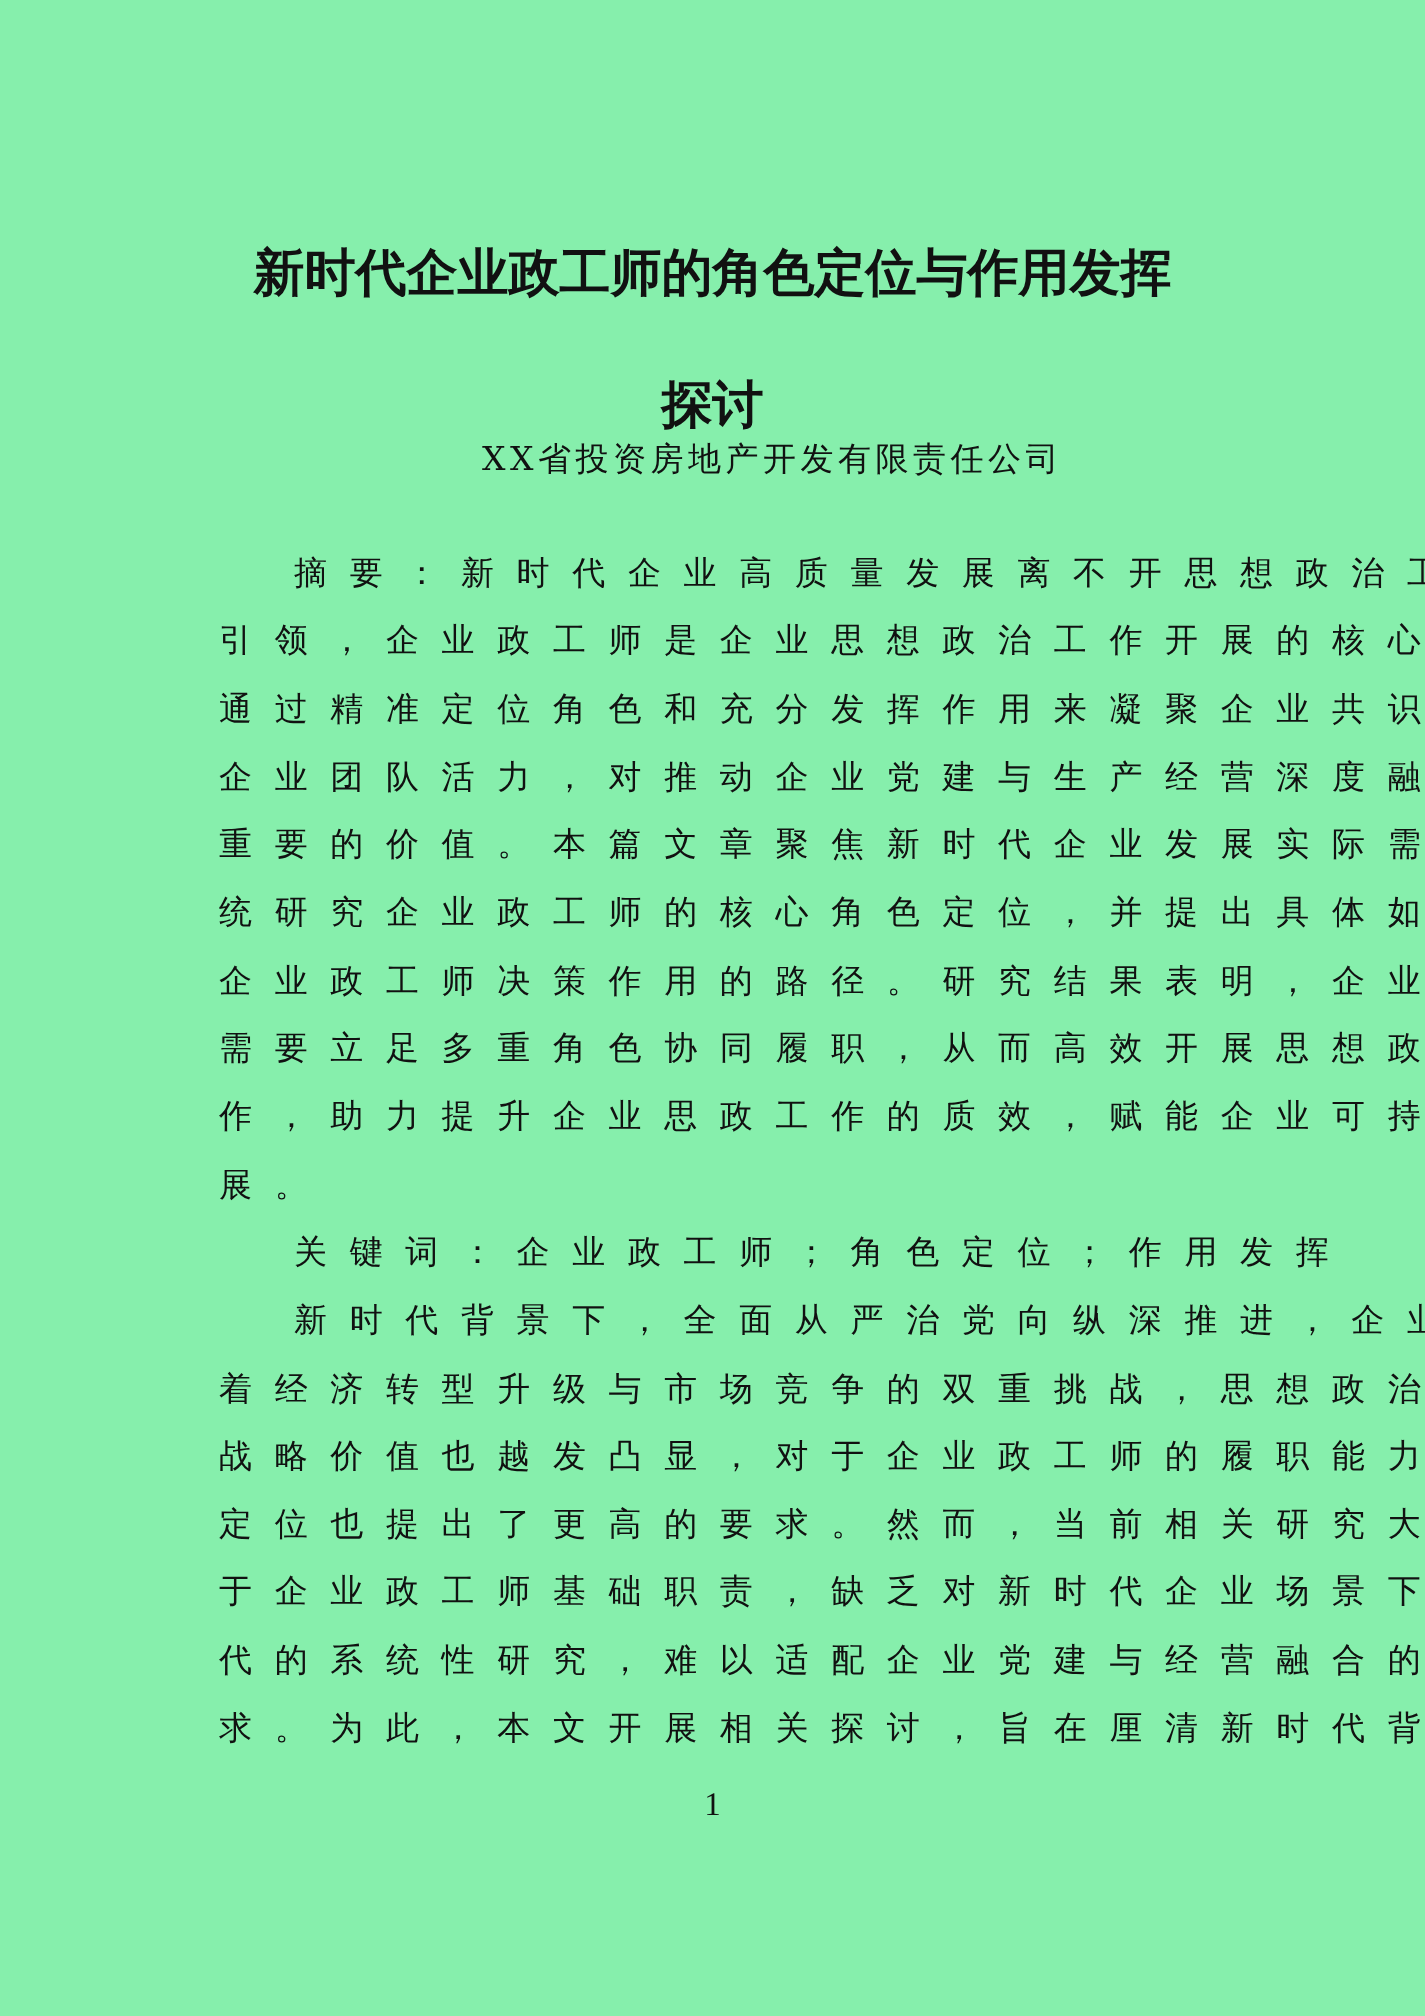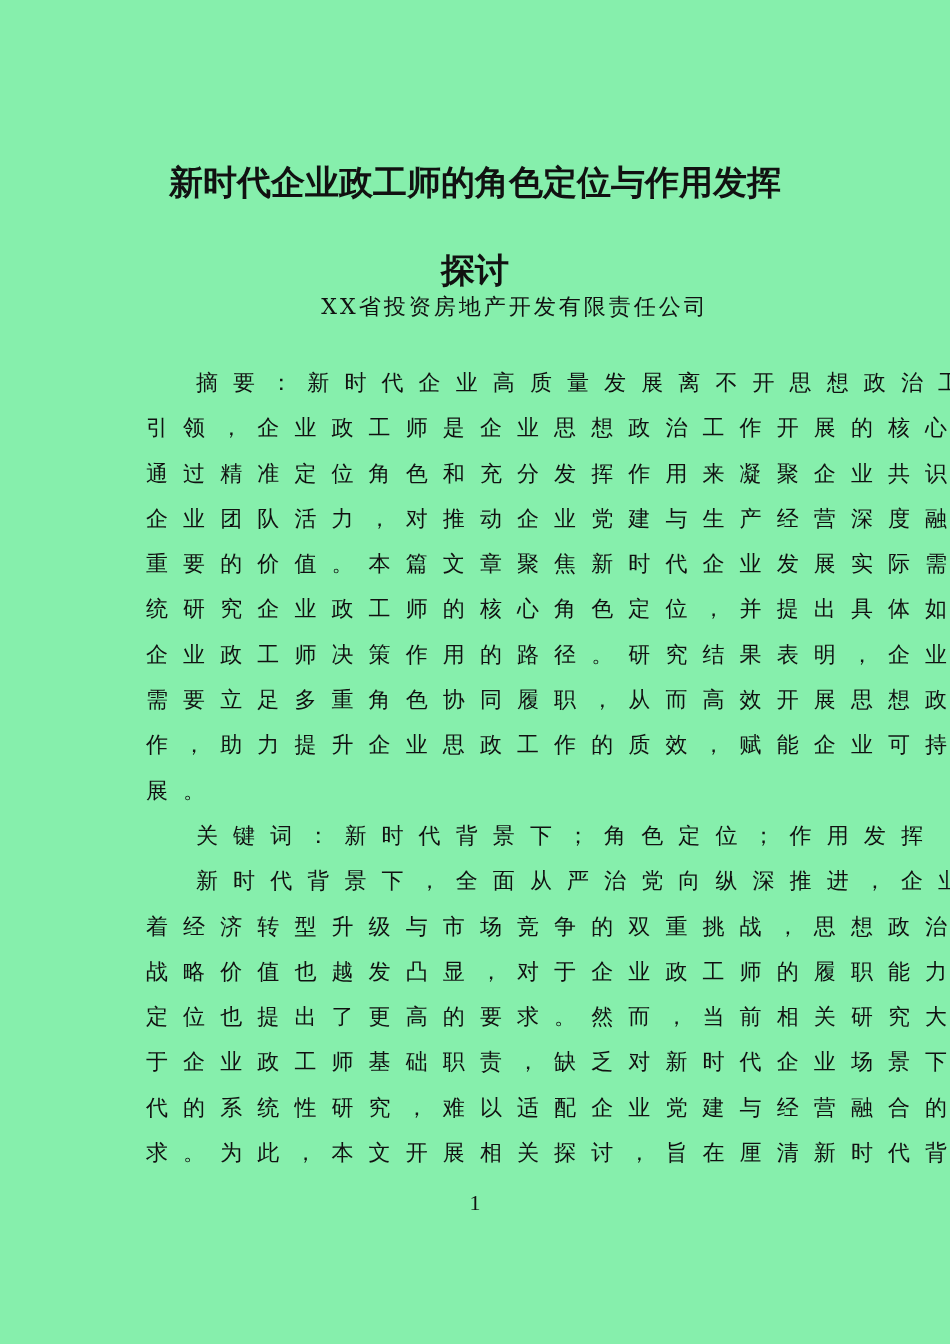--- a/index.html
+++ b/index.html
@@ -97,21 +97,21 @@
       <div class="line">企业团队活力，对推动企业党建与生产经营深度融合有着</div>
       <div class="line">重要的价值。本篇文章聚焦新时代企业发展实际需求，系</div>
       <div class="line">统研究企业政工师的核心角色定位，并提出具体如何发挥</div>
       <div class="line">企业政工师决策作用的路径。研究结果表明，企业政工师</div>
       <div class="line">需要立足多重角色协同履职，从而高效开展思想政治工</div>
       <div class="line">作，助力提升企业思政工作的质效，赋能企业可持续发</div>
       <div class="line">展。</div>
     </div>
 
     <div>
-      <div class="line indent">关键词：新时代背景下；角色定位；作用发挥</div>
+      <div class="line indent">关键词：企业政工师；角色定位；作用发挥</div>
     </div>
 
     <div>
       <div class="line indent">新时代背景下，全面从严治党向纵深推进，企业面临</div>
       <div class="line">着经济转型升级与市场竞争的双重挑战，思想政治工作的</div>
       <div class="line">战略价值也越发凸显，对于企业政工师的履职能力及角色</div>
       <div class="line">定位也提出了更高的要求。然而，当前相关研究大多聚焦</div>
       <div class="line">于企业政工师基础职责，缺乏对新时代企业场景下角色迭</div>
       <div class="line">代的系统性研究，难以适配企业党建与经营融合的现实需</div>
       <div class="line">求。为此，本文开展相关探讨，旨在厘清新时代背景下企</div>

